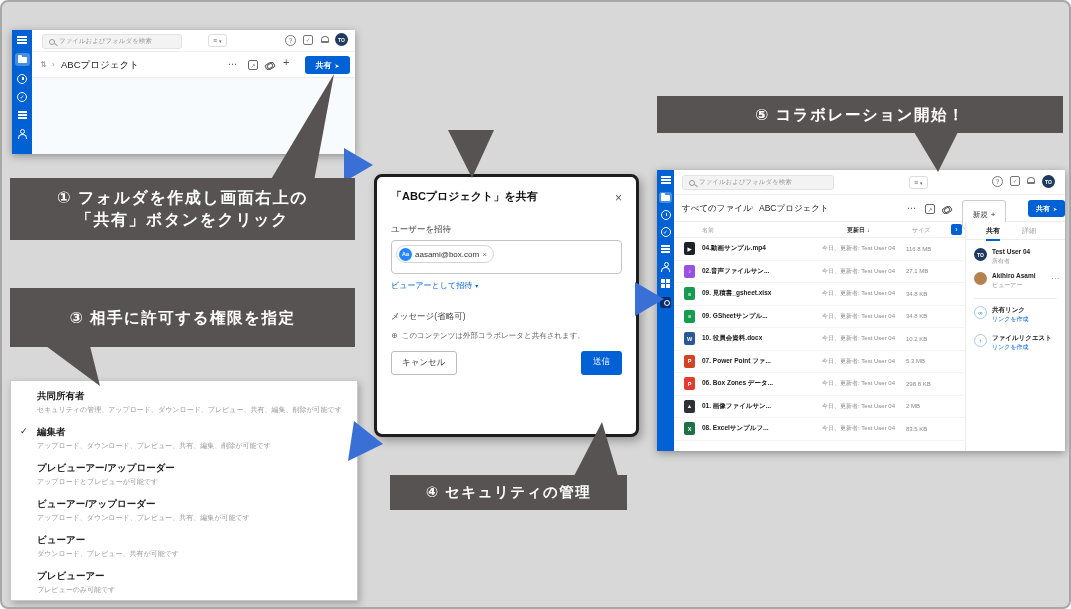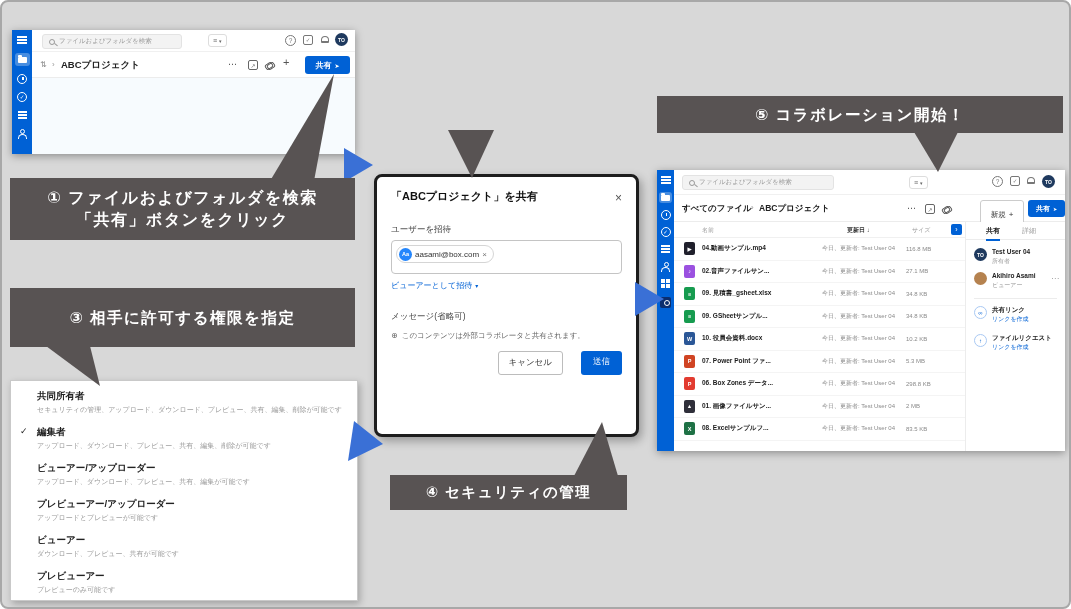--- a/index.html
+++ b/index.html
@@ -43,21 +43,21 @@
 .i-bell{position:absolute;width:8px;height:7px;border:1px solid #777;border-bottom:2.5px solid #777;border-radius:4px 4px 1px 1px}
 .avatar{border-radius:50%;background:#1f3a5f;color:#fff;font-weight:bold;display:flex;align-items:center;justify-content:center}
 .av13{position:absolute;width:13px;height:13px;font-size:5px}
 
 
 .crumbrow{position:absolute;right:0;background:#fff;border-bottom:1px solid #ececec}
 .shot-left .crumbrow{left:20px;top:22px;height:26px}
 .shot-right .crumbrow{left:17px;top:25px;height:27px}
 .crumb-ic{position:absolute;color:#8a8a8a;font-size:8px}
 .crumb-sep{position:absolute;color:#999;font-size:8px}
-.crumb-name{position:absolute;font-weight:bold;color:#222}
+.crumb-name{position:absolute;font-weight:normal;color:#222}
 .iconbtn{position:absolute;color:#555}
 .sqicon{position:absolute;width:10px;height:10px;border:1px solid #666;border-radius:2px;display:flex;align-items:center;justify-content:center;color:#666;font-size:6px}
 .i-chain{position:absolute;width:10px;height:6px}
 .i-chain::before,.i-chain::after{content:"";position:absolute;top:1px;width:6px;height:4px;border:1px solid #555;border-radius:2px}
 .i-chain::before{left:0;transform:rotate(-35deg)}
 .i-chain::after{right:0;transform:rotate(-35deg)}
 .btn-blue{position:absolute;background:#0061d5;color:#fff;border-radius:3px;display:flex;align-items:center;justify-content:center;gap:3px;font-weight:bold}
 .btn-white{position:absolute;background:#fff;border:1px solid #ccc;color:#333;border-radius:3px;display:flex;align-items:center;justify-content:center;gap:3px}
 .sendarrow{font-size:6px;font-weight:normal}
 
@@ -110,21 +110,21 @@
 .chip-mail{font-size:8px;color:#333}
 .chip-x{font-size:8px;color:#777}
 .dlg-linkrow{margin-top:6px;display:flex;align-items:center;gap:3px}
 .dlg-link{font-size:8px;color:#0061d5}
 .dlg-caret{font-size:6px;color:#0061d5}
 .dlg-textarea{margin-top:4px;width:100%;height:44px;border:1px solid #c4c4c4;border-radius:4px;font-size:8px;padding:5px;resize:none;font-family:inherit;color:#333;outline:none}
 .dlg-textarea::placeholder{color:#9a9a9a}
 .dlg-note{margin-top:8px;display:flex;align-items:center;gap:4px}
 .note-globe{font-size:8px;color:#666;line-height:1}
 .note-text{font-size:7.5px;color:#666}
-.dlg-foot{margin-top:10px;display:flex;justify-content:flex-end;gap:18px}
+.dlg-foot{margin-top:10px;display:flex;justify-content:space-between;gap:18px}
 .btn-cancel{border:1px solid #bcbcbc;border-radius:3px;background:#fff;color:#333;font-size:8.5px;padding:5px 10px}
 .btn-send{background:#0061d5;border-radius:3px;color:#fff;font-size:8.5px;padding:5px 12px}
 
 
 .perm{position:absolute;left:8px;top:378px;width:348px;height:221px;background:#fff;border:1px solid #c9c9c9;box-shadow:2px 3px 7px rgba(0,0,0,.25);z-index:10;padding:9px 8px 6px 26px;overflow:hidden}
 .perm-item{position:relative;margin-bottom:11px}
 .pname{font-size:9.5px;font-weight:bold;color:#222}
 .pdesc{font-size:7px;color:#999;margin-top:2px;white-space:nowrap;overflow:hidden}
 .pcheck{position:absolute;left:-17px;top:0;font-size:9px;color:#222;font-weight:bold}
 
@@ -209,26 +209,26 @@
     <div class="perm-item">
       <div class="pname">共同所有者</div>
       <div class="pdesc">セキュリティの管理、アップロード、ダウンロード、プレビュー、共有、編集、削除が可能です</div>
     </div>
     <div class="perm-item">
       <span class="pcheck">✓</span>
       <div class="pname">編集者</div>
       <div class="pdesc">アップロード、ダウンロード、プレビュー、共有、編集、削除が可能です</div>
     </div>
     <div class="perm-item">
+      <div class="pname">プレビューアー/アップローダー</div>
+      <div class="pdesc">アップロードとプレビューが可能です</div>
+    </div>
+    <div class="perm-item">
       <div class="pname">ビューアー/アップローダー</div>
       <div class="pdesc">アップロード、ダウンロード、プレビュー、共有、編集が可能です</div>
-    </div>
-    <div class="perm-item">
-      <div class="pname">プレビューアー/アップローダー</div>
-      <div class="pdesc">アップロードとプレビューが可能です</div>
     </div>
     <div class="perm-item">
       <div class="pname">ビューアー</div>
       <div class="pdesc">ダウンロード、プレビュー、共有が可能です</div>
     </div>
     <div class="perm-item">
       <div class="pname">プレビューアー</div>
       <div class="pdesc">プレビューのみ可能です</div>
     </div>
   </div>
@@ -260,21 +260,21 @@
       <span class="i-bell" style="left:353px;top:7px"></span>
       <span class="avatar av13" style="left:368px;top:5px">TO</span>
     </div>
     <div class="crumbrow">
       <span class="crumb-name" style="left:8px;top:8px;font-size:8.5px">すべてのファイル</span>
       <span class="crumb-sep" style="left:77px;top:8px">›</span>
       <span class="crumb-name" style="left:85px;top:8px;font-size:8.5px">ABCプロジェクト</span>
       <span class="iconbtn" style="left:233px;top:8px;font-size:9px">⋯</span>
       <span class="sqicon" style="left:251px;top:9px">↗</span>
       <span class="i-chain" style="left:268px;top:11px"></span>
-      <div class="btn-white" style="left:306px;top:5px;width:44px;height:29px;font-size:7.5px">
+      <div class="btn-white" style="left:288px;top:5px;width:44px;height:29px;font-size:7.5px">
         <span>新規</span>
         <span style="font-size:8px">+</span>
       </div>
       <div class="btn-blue" style="left:354px;top:5px;width:37px;height:17px;font-size:7px">
         <span>共有</span>
         <span class="sendarrow" style="font-size:5px">➤</span>
       </div>
     </div>
     <div class="tablehead">
       <span class="th" style="left:28px">名前</span>
@@ -366,21 +366,21 @@
     <polygon points="446,128 492,128 470,176" fill="#585353"></polygon>
     <polygon points="44,344 88,344 98,384" fill="#585353"></polygon>
     <polygon points="572,474 616,474 600,420" fill="#585353"></polygon>
     <polygon points="912,130 956,130 936,170" fill="#585353"></polygon>
     <polygon points="342,146 371,163 342,180" fill="#3a70d6"></polygon>
     <polygon points="633,280 662,297 633,314" fill="#3a70d6"></polygon>
     <polygon points="352,419 381,442 346,459" fill="#3a70d6"></polygon>
   </svg>
 
   <div class="banner banner1">
-    <span>① ファイルおよびフォルダを検索</span>
+    <span>① フォルダを作成し画面右上の</span>
     <span>「共有」ボタンをクリック</span>
   </div>
   <div class="banner banner3">
     <span>③ 相手に許可する権限を指定</span>
   </div>
   <div class="banner banner4">
     <span>④ セキュリティの管理</span>
   </div>
   <div class="banner banner5">
     <span>⑤ コラボレーション開始！</span>

